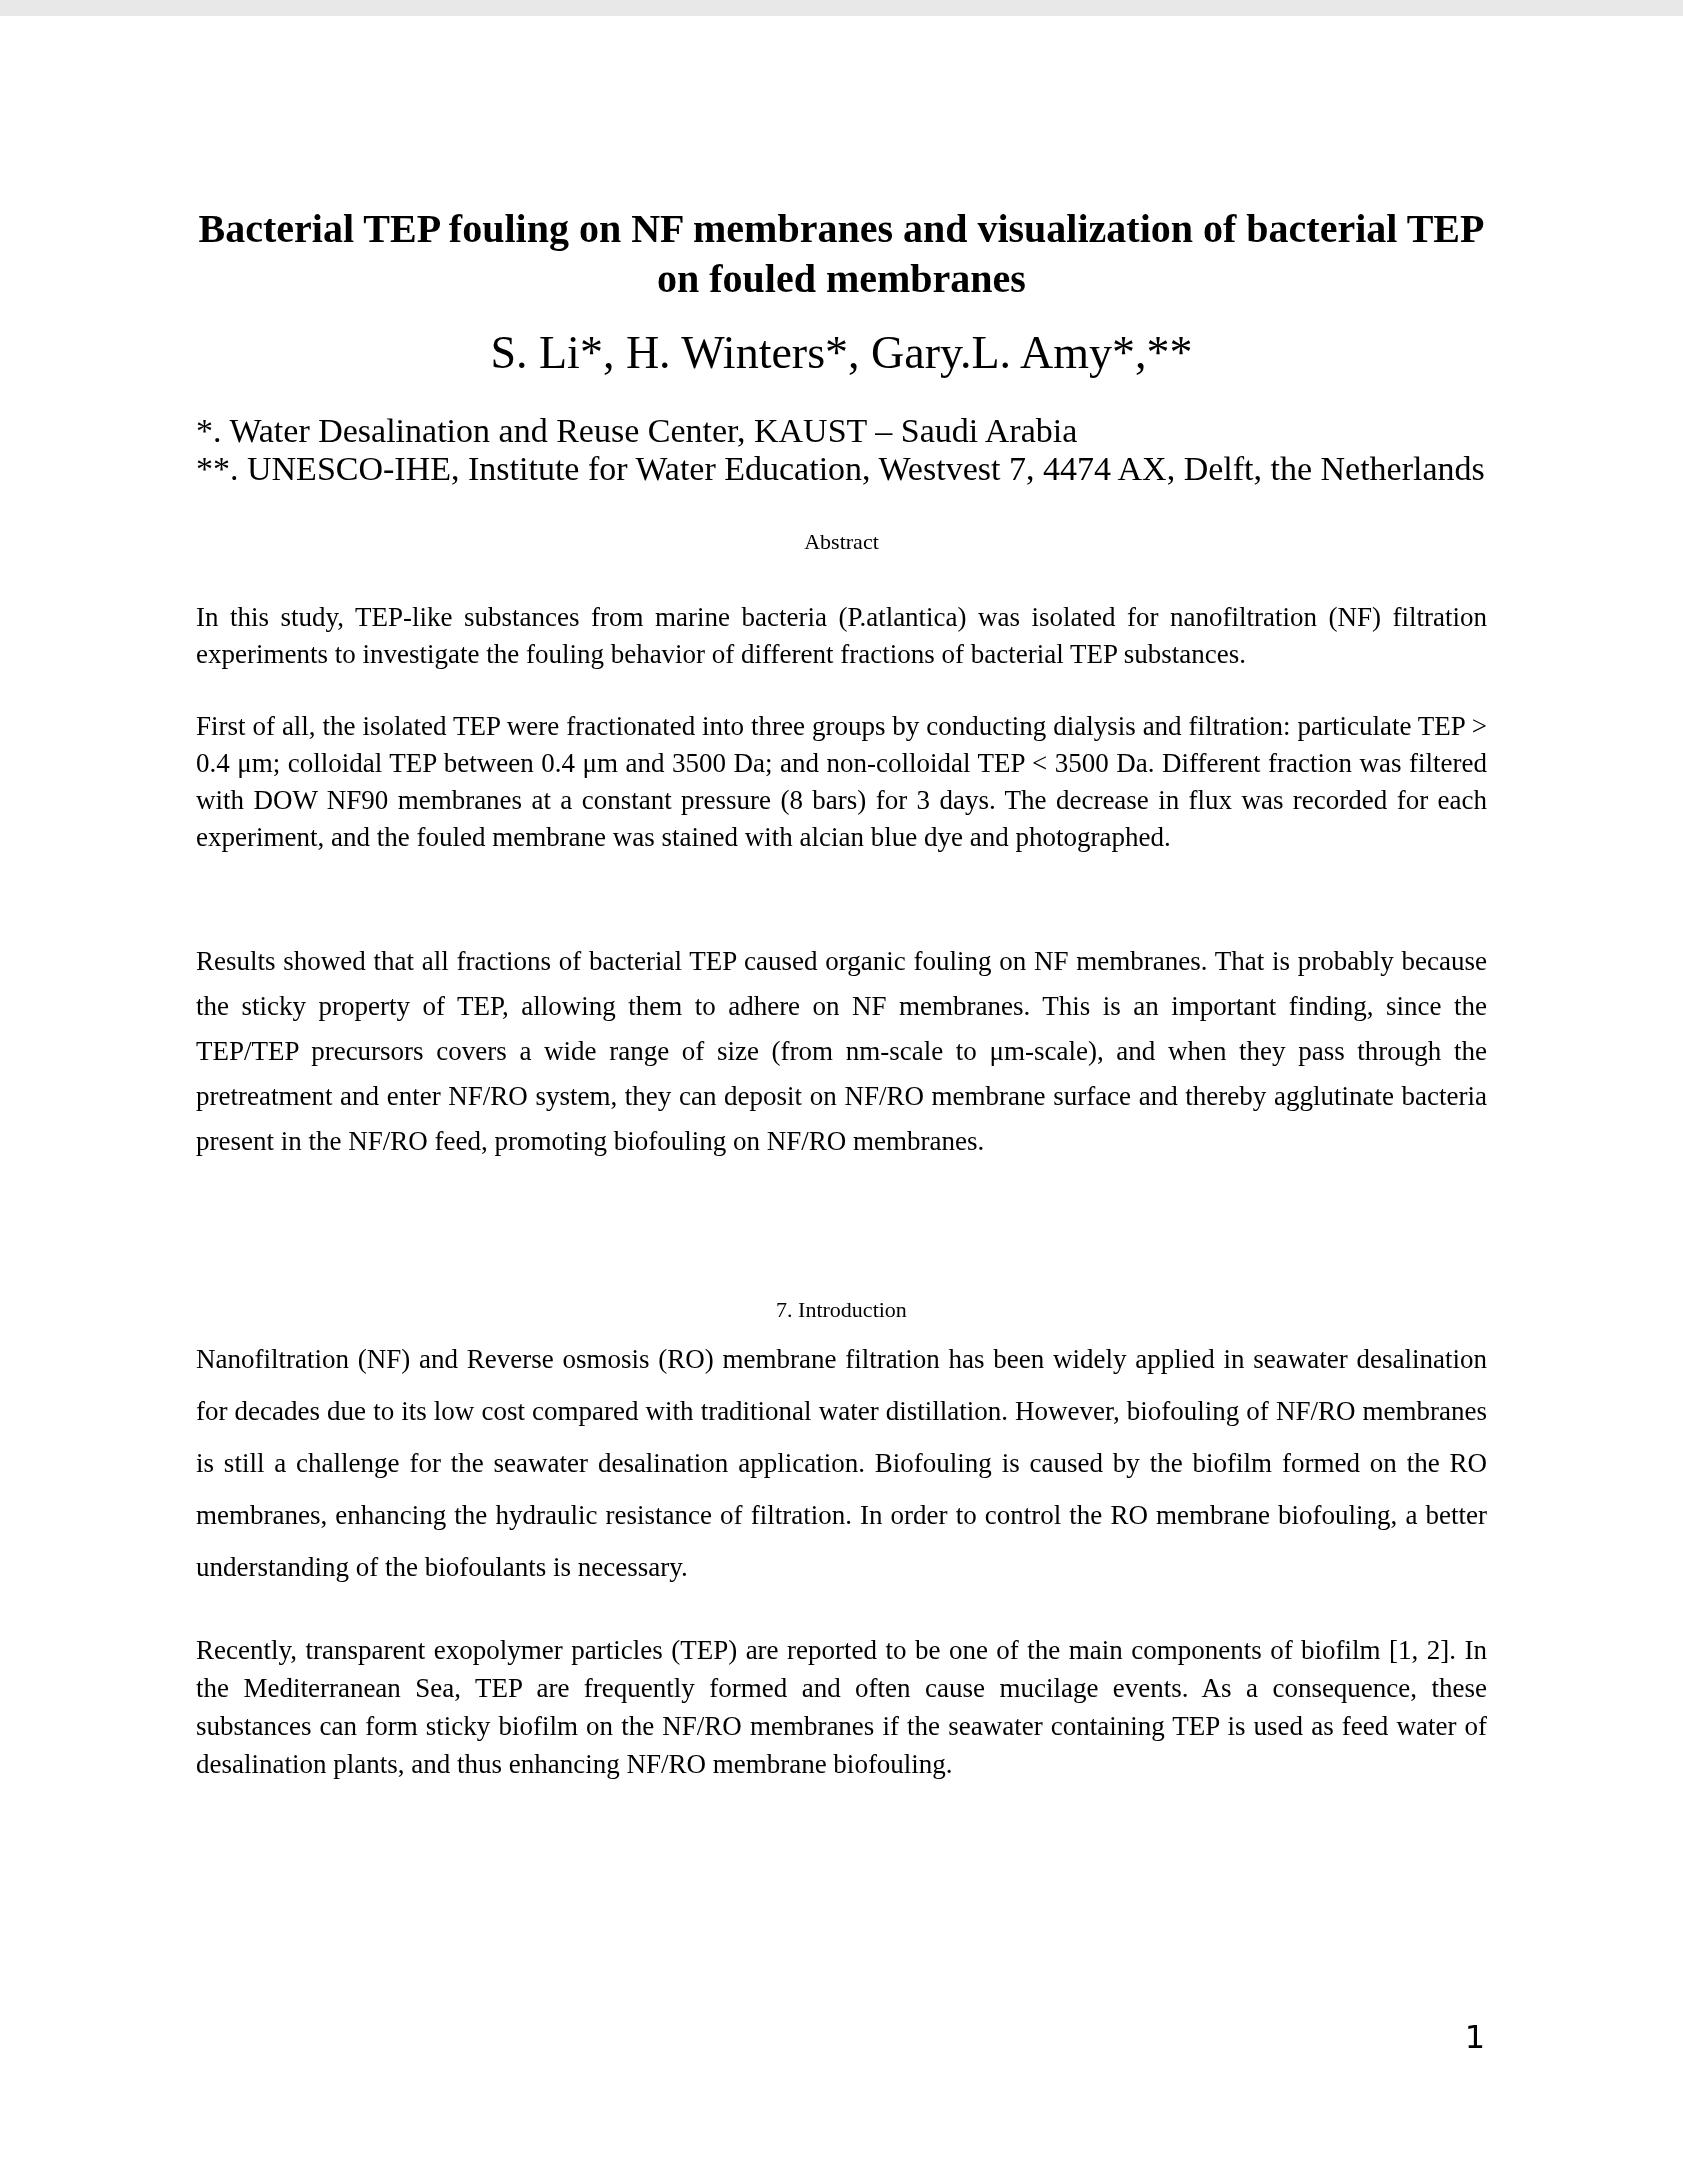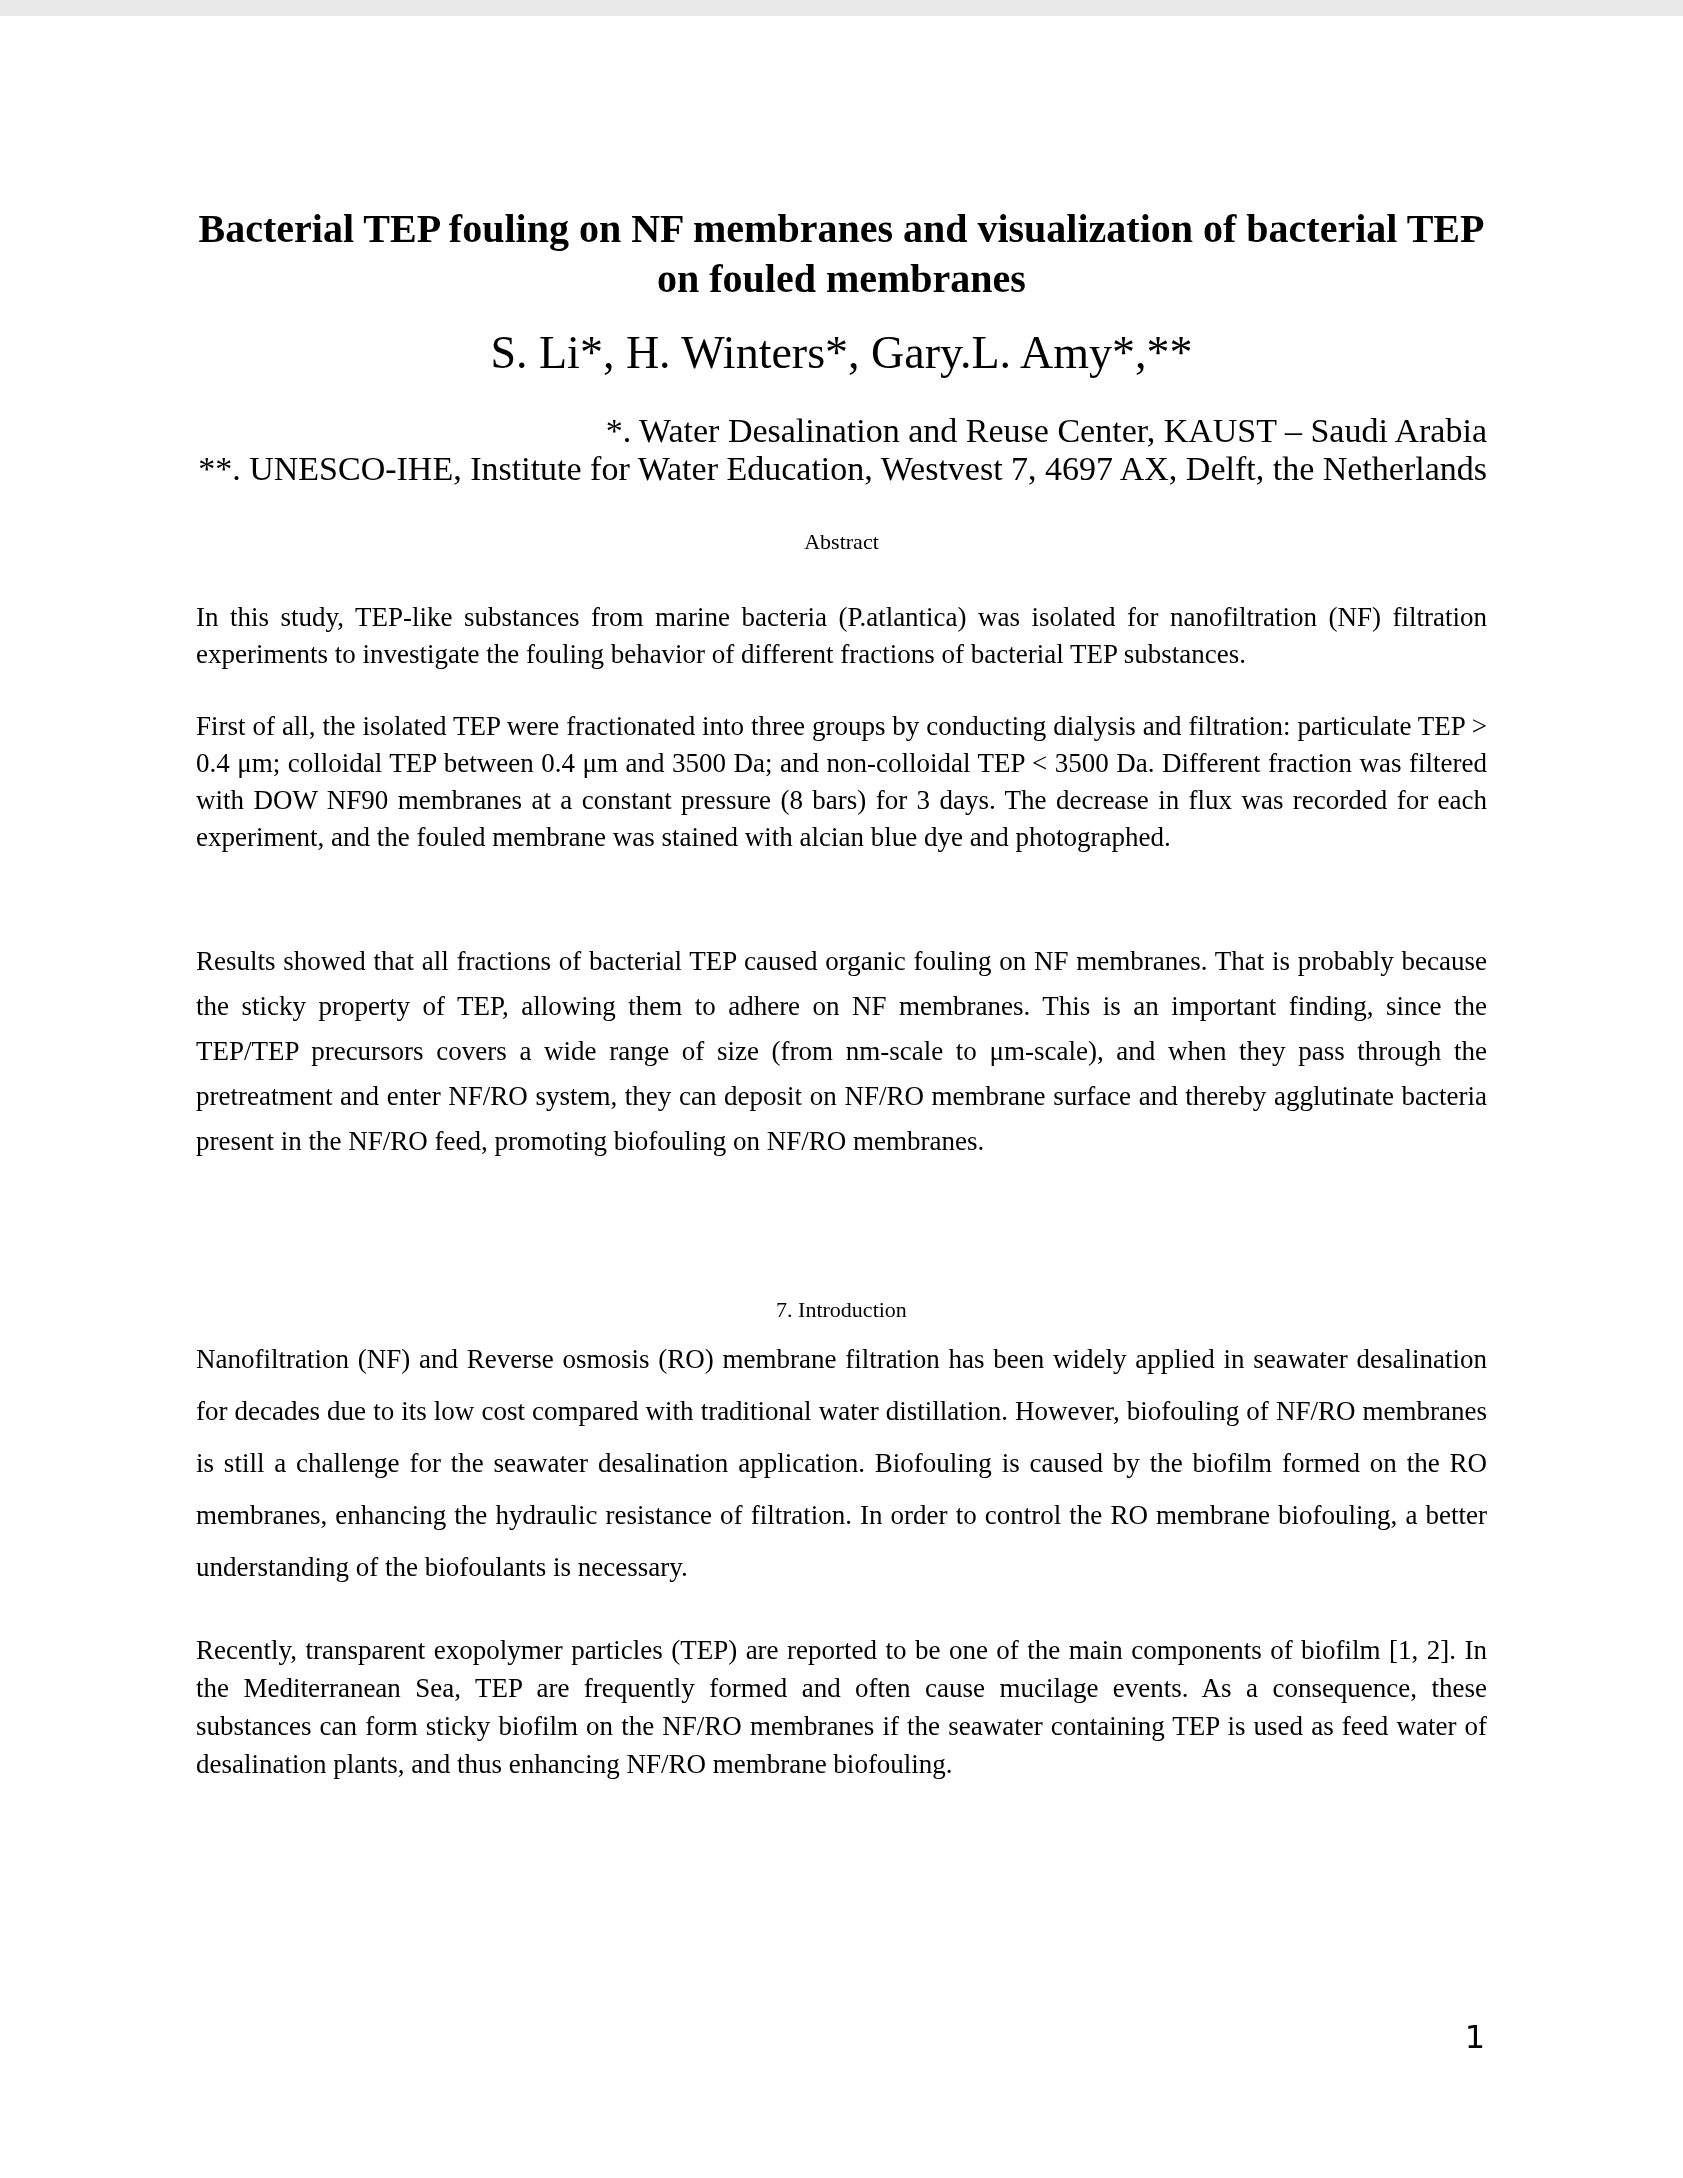--- a/index.html
+++ b/index.html
@@ -27,21 +27,21 @@
   .authors {
     margin-top: 30px;
     font-size: 46px;
     line-height: 38px;
     text-align: center;
   }
   .affiliations {
     margin-top: 40px;
     font-size: 34px;
     line-height: 38px;
-    text-align: right;
+    text-align: left;
   }
   .heading {
     font-size: 22px;
     line-height: 38px;
     font-weight: normal;
     text-align: center;
   }
   .abstract-heading { margin-top: 35px; }
   .intro-heading    { margin-top: 127px; }
 
@@ -68,21 +68,21 @@
 <body>
 
 <div class="page">
 
   <h1 class="title">Bacterial TEP fouling on NF membranes and visualization of bacterial TEP on fouled membranes</h1>
 
   <div class="authors">S. Li*, H. Winters*, Gary.L. Amy*,**</div>
 
   <div class="affiliations">
     <div>*. Water Desalination and Reuse Center, KAUST – Saudi Arabia</div>
-    <div>**. UNESCO-IHE, Institute for Water Education, Westvest 7, 4697 AX, Delft, the Netherlands</div>
+    <div>**. UNESCO-IHE, Institute for Water Education, Westvest 7, 4474 AX, Delft, the Netherlands</div>
   </div>
 
   <h2 class="heading abstract-heading">Abstract</h2>
 
   <p class="body p-abs1">In this study, TEP-like substances from marine bacteria (P.atlantica) was isolated for nanofiltration (NF) filtration experiments to investigate the fouling behavior of different fractions of bacterial TEP substances.</p>
 
   <p class="body p-abs2">First of all, the isolated TEP were fractionated into three groups by conducting dialysis and filtration: particulate TEP &gt; 0.4 μm; colloidal TEP between 0.4 μm and 3500 Da; and non-colloidal TEP &lt; 3500 Da. Different fraction was filtered with DOW NF90 membranes at a constant pressure (8 bars) for 3 days. The decrease in flux was recorded for each experiment, and the fouled membrane was stained with alcian blue dye and photographed.</p>
 
   <p class="body p-wide">Results showed that all fractions of bacterial TEP caused organic fouling on NF membranes. That is probably because the sticky property of TEP, allowing them to adhere on NF membranes. This is an important finding, since the TEP/TEP precursors covers a wide range of size (from nm-scale to μm-scale), and when they pass through the pretreatment and enter NF/RO system, they can deposit on NF/RO membrane surface and thereby agglutinate bacteria present in the NF/RO feed, promoting biofouling on NF/RO membranes.</p>
 

